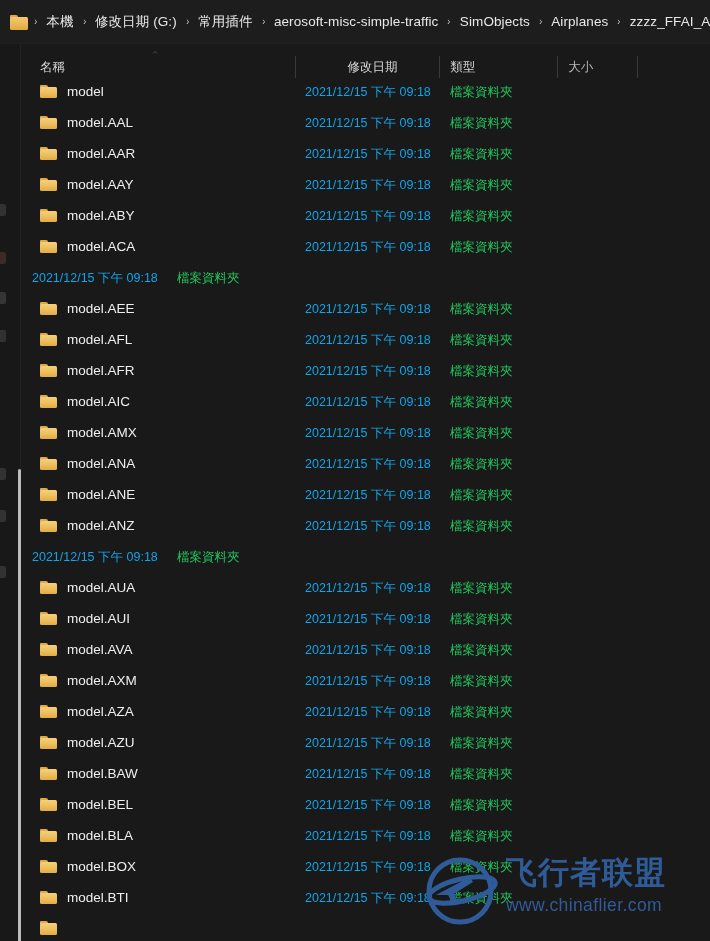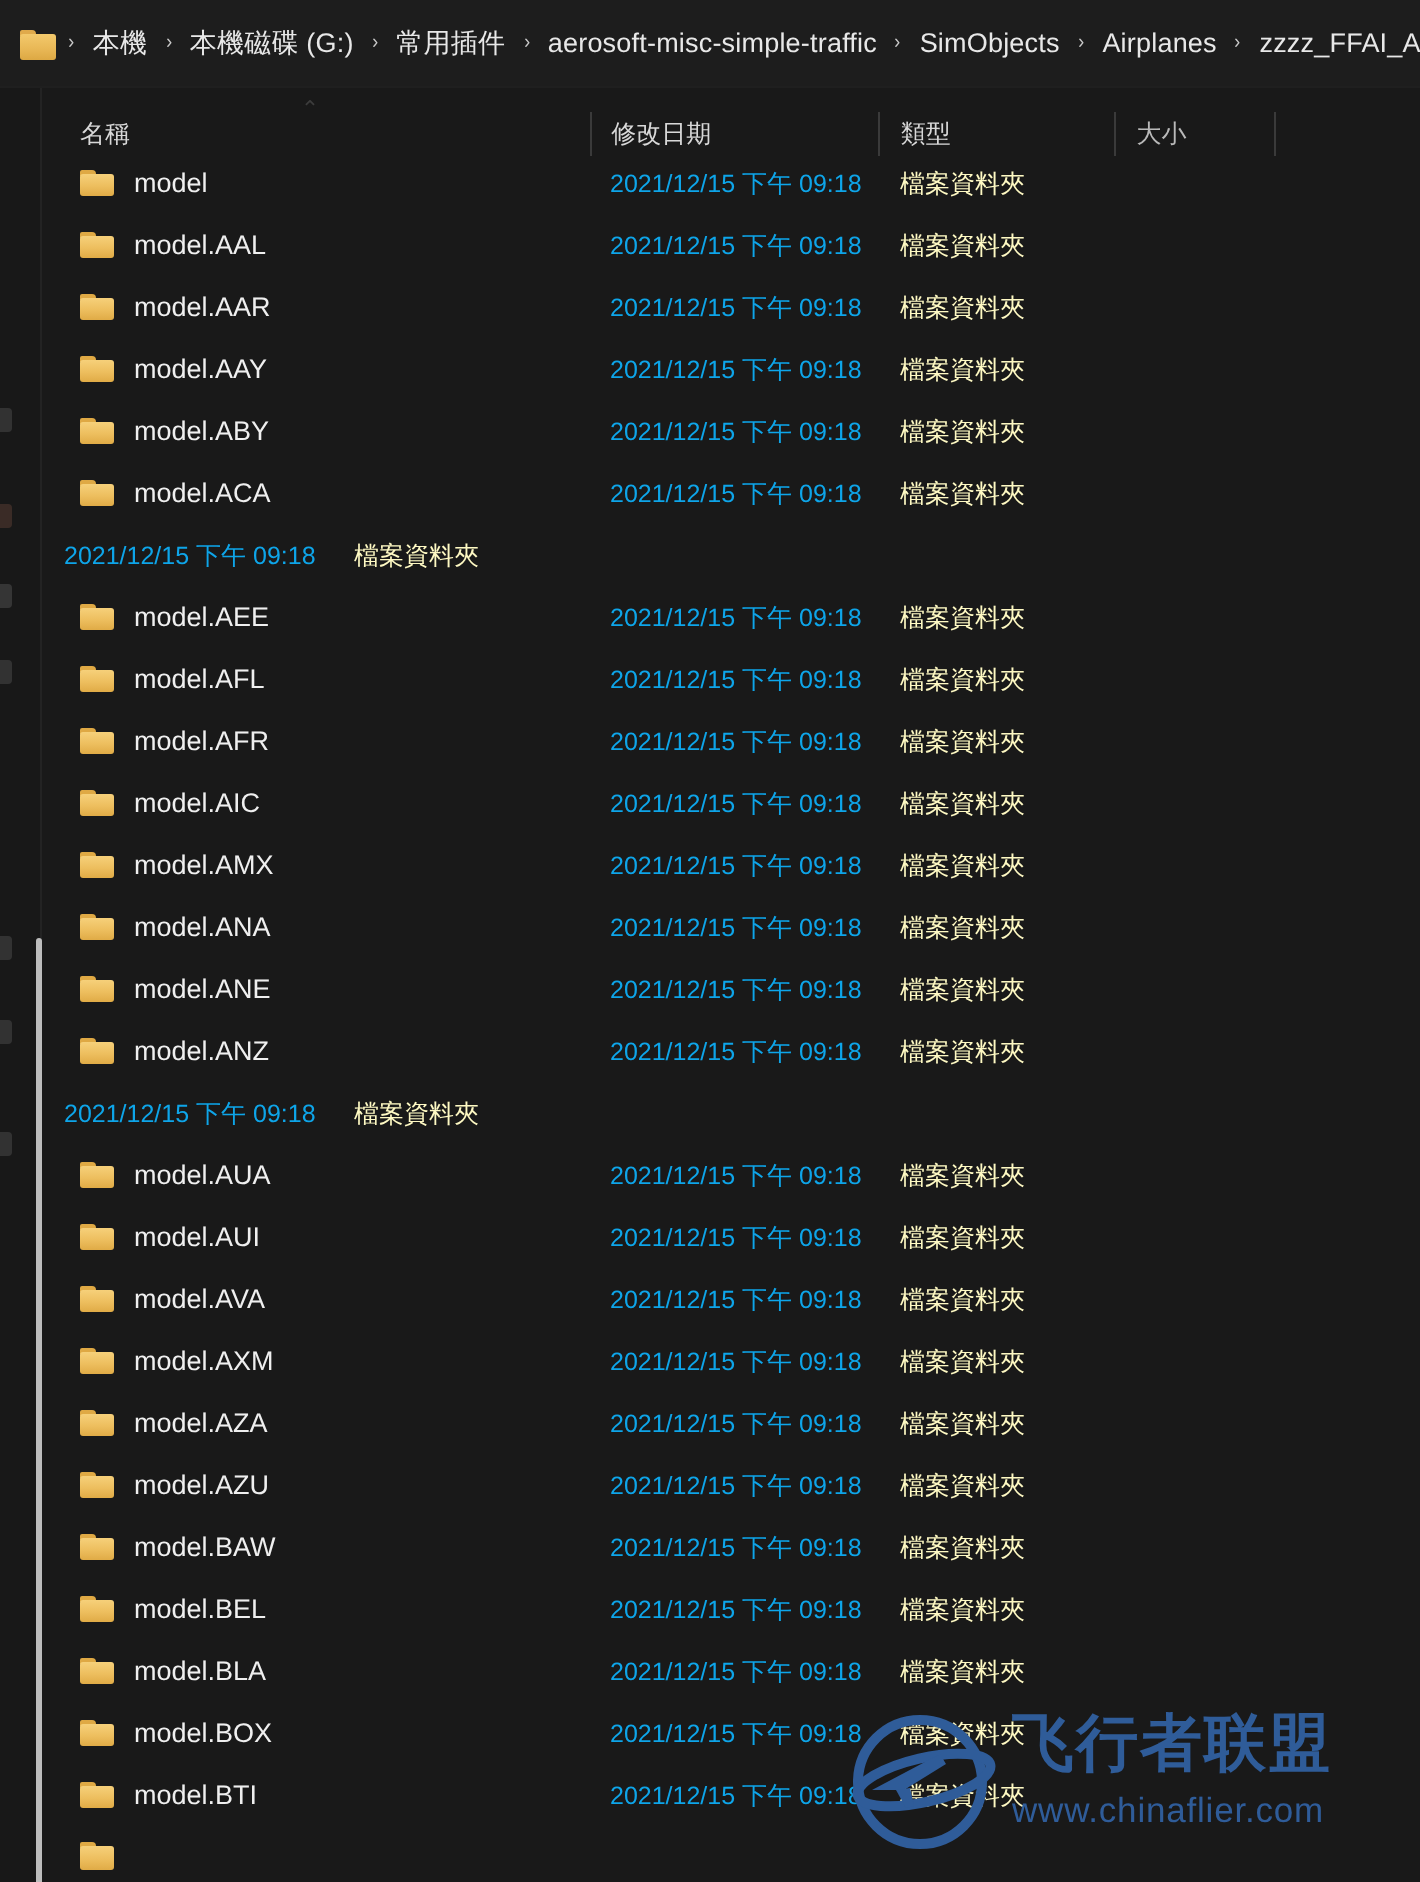--- a/index.html
+++ b/index.html
@@ -86,21 +86,21 @@
   .col {
     position: relative;
     height: 22px;
     display: flex;
     align-items: center;
     box-sizing: border-box;
     padding-left: 10px;
   }
   .col + .col { border-left: 1px solid #3a3a3a; }
   .col-name { width: 273px; padding-left: 18px; }
-  .col-date { width: 145px; }
+  .col-date { width: 145px; justify-content: center; }
   .col-type { width: 118px; }
   .col-size { width: 80px; color: #b9b9b9; }
   .col-pad   { width: 50px; border-left: 1px solid #3a3a3a; height: 22px; }
   #sort-caret {
     position: absolute;
     left: 148px; top: 51px;
     width: 14px; height: 9px;
     color: #3c3c3c;
     font-size: 11px;
     line-height: 9px;
@@ -157,21 +157,21 @@
     padding-left: 10px;
     box-sizing: border-box;
     color: #0ea5e9;
     font-size: 12.5px;
     white-space: nowrap;
   }
   .cell-type {
     width: 118px;
     padding-left: 10px;
     box-sizing: border-box;
-    color: #fef9c3;
+    color: #22c55e;
     font-size: 12.5px;
     white-space: nowrap;
   }
   .cell-size {
     width: 80px;
     padding-left: 10px;
     box-sizing: border-box;
     color: #e2e2e2;
     font-size: 12.5px;
     text-align: right;
@@ -259,21 +259,21 @@
 <div id="explorer-window">
 
   <div id="addressbar">
     <span class="crumb-folder-icon">
       <span class="tab"></span>
         <span class="body"></span>
     </span>
     <span class="crumb-sep">›</span>
     <span class="crumb">本機</span>
     <span class="crumb-sep">›</span>
-    <span class="crumb">本機磁碟 (G:)</span>
+    <span class="crumb">修改日期 (G:)</span>
     <span class="crumb-sep">›</span>
     <span class="crumb">常用插件</span>
     <span class="crumb-sep">›</span>
     <span class="crumb">aerosoft-misc-simple-traffic</span>
     <span class="crumb-sep">›</span>
     <span class="crumb">SimObjects</span>
     <span class="crumb-sep">›</span>
     <span class="crumb">Airplanes</span>
     <span class="crumb-sep">›</span>
     <span class="crumb">zzzz_FFAI_A20N</span>

